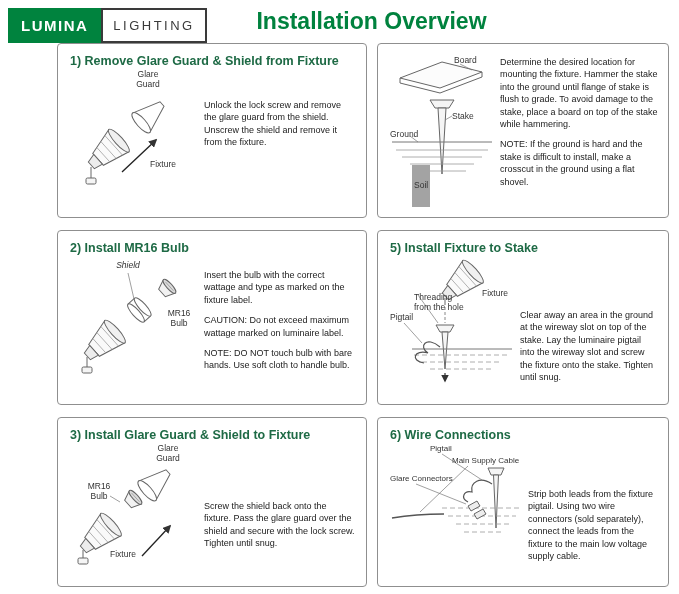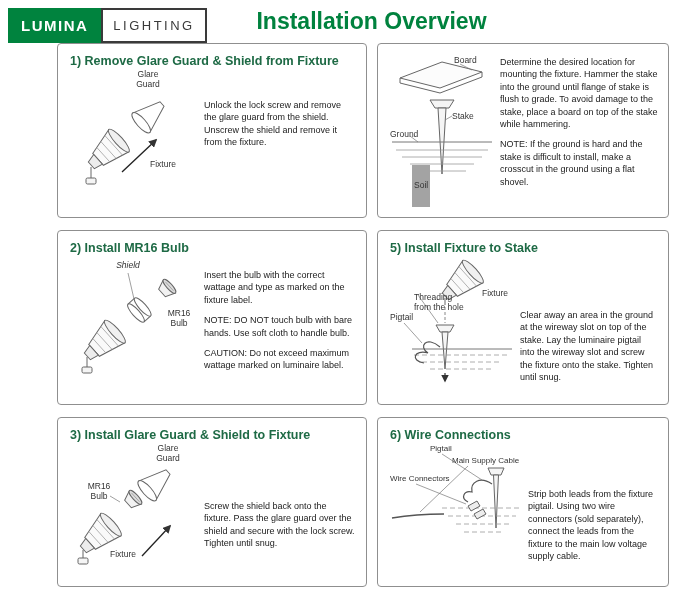--- a/index.html
+++ b/index.html
@@ -173,22 +173,22 @@
             </g>
             <use href="#g-bulb" transform="translate(92,36) rotate(-42)"></use>
             <line class="leader" x1="58" y1="16" x2="64" y2="42"></line>
           </svg>
           <span class="lbl" style="left:40px; top:4px; width:36px;font-style:italic;">Shield</span>
           <span class="lbl" style="left:92px; top:52px; width:34px;">MR16
 Bulb</span>
         </div>
         <div class="body">
           <p>Insert the bulb with the correct wattage and type as marked on the fixture label.</p>
+          <p>CAUTION: Do not exceed maximum wattage marked on luminaire label.</p>
           <p>NOTE: DO NOT touch bulb with bare hands. Use soft cloth to handle bulb.</p>
-          <p>CAUTION: Do not exceed maximum wattage marked on luminaire label.</p>
         </div>
       </div>
     </div>
 
     <div class="panel p5">
       <div class="panel-title">5) Install Fixture to Stake</div>
       <div class="pc">
         <div class="illus">
           <svg width="124" height="126" viewBox="0 0 124 126">
             <use href="#g-fixture" transform="translate(68,28) rotate(-42)"></use>
@@ -254,21 +254,21 @@
             <line x1="74" y1="88" x2="112" y2="88" stroke="#999" stroke-width="0.8" stroke-dasharray="5,3"></line>
             <path d="M2,74 C20,71 38,70 54,70" fill="none" stroke="#555" stroke-width="1.3"></path>
             <path d="M78,62 l9,-5 l3,5 l-9,5 Z" fill="#ededed" stroke="#666" stroke-width="1"></path>
             <path d="M84,70 l9,-5 l3,5 l-9,5 Z" fill="#ededed" stroke="#666" stroke-width="1"></path>
             <path d="M102,40 C90,32 80,38 82,48 C74,46 70,54 78,58" fill="none" stroke="#555" stroke-width="1.2"></path>
             <line class="leader" x1="52" y1="10" x2="92" y2="36"></line>
             <line class="leader" x1="26" y1="40" x2="76" y2="60"></line>
             <line class="leader" x1="78" y1="22" x2="30" y2="68"></line>
           </svg>
           <span class="lbl left" style="left:40px; top:0;">Pigtail</span>
-          <span class="lbl left" style="left:0; top:30px;">Wire Connectors</span>
+          <span class="lbl left" style="left:0; top:30px;">Glare Connectors</span>
           <span class="lbl left" style="left:62px; top:12px;">Main Supply Cable</span>
         </div>
         <div class="body">
           <p>Strip both leads from the fixture pigtail. Using two wire connectors (sold separately), connect the leads from the fixture to the main low voltage supply cable.</p>
         </div>
       </div>
     </div>
 
   </div>
 </div>

